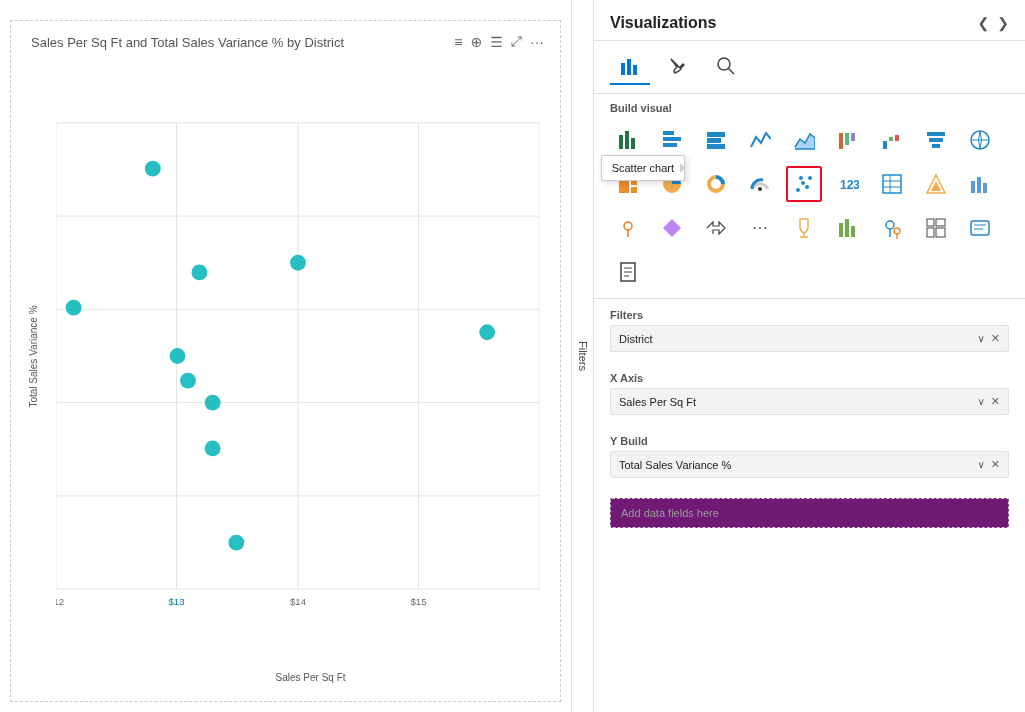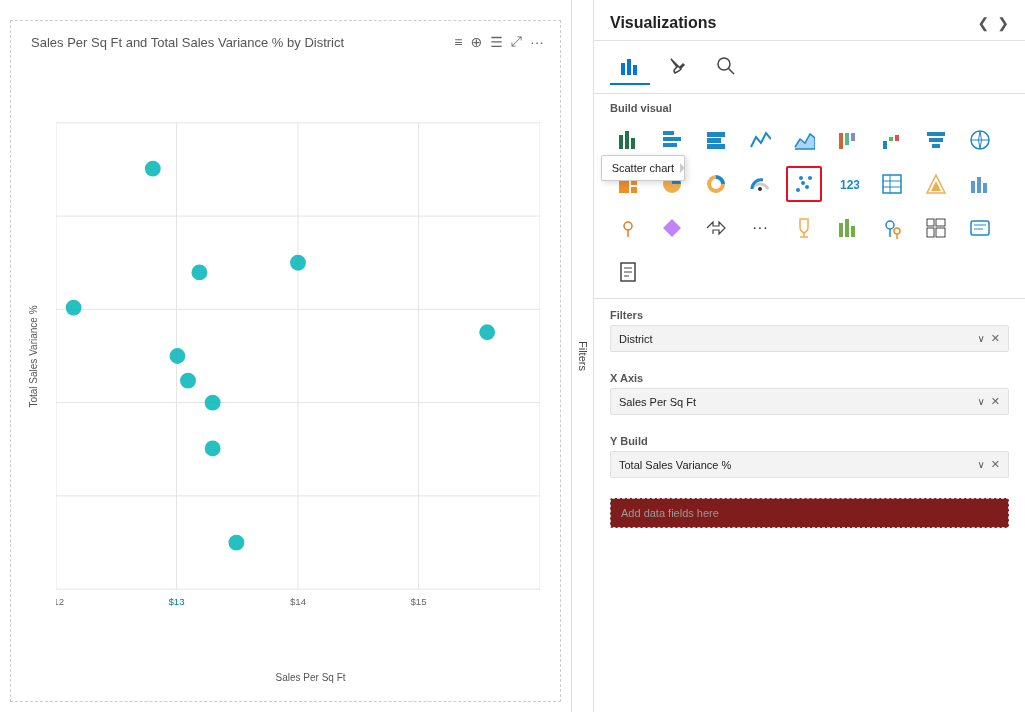--- a/index.html
+++ b/index.html
@@ -184,21 +184,21 @@
     .field-pill-actions {
       display: flex;
       align-items: center;
       gap: 6px;
       color: #666;
     }
 
     .field-placeholder {
       display: flex;
       align-items: center;
-      background: #7f1d1d;
+      background: #701a75;
       border: 1px dashed #ccc;
       border-radius: 2px;
       padding: 8px 10px;
       margin-bottom: 6px;
       font-size: 11px;
       color: #999;
     }
 
     .collapse-arrow {
       font-size: 10px;

